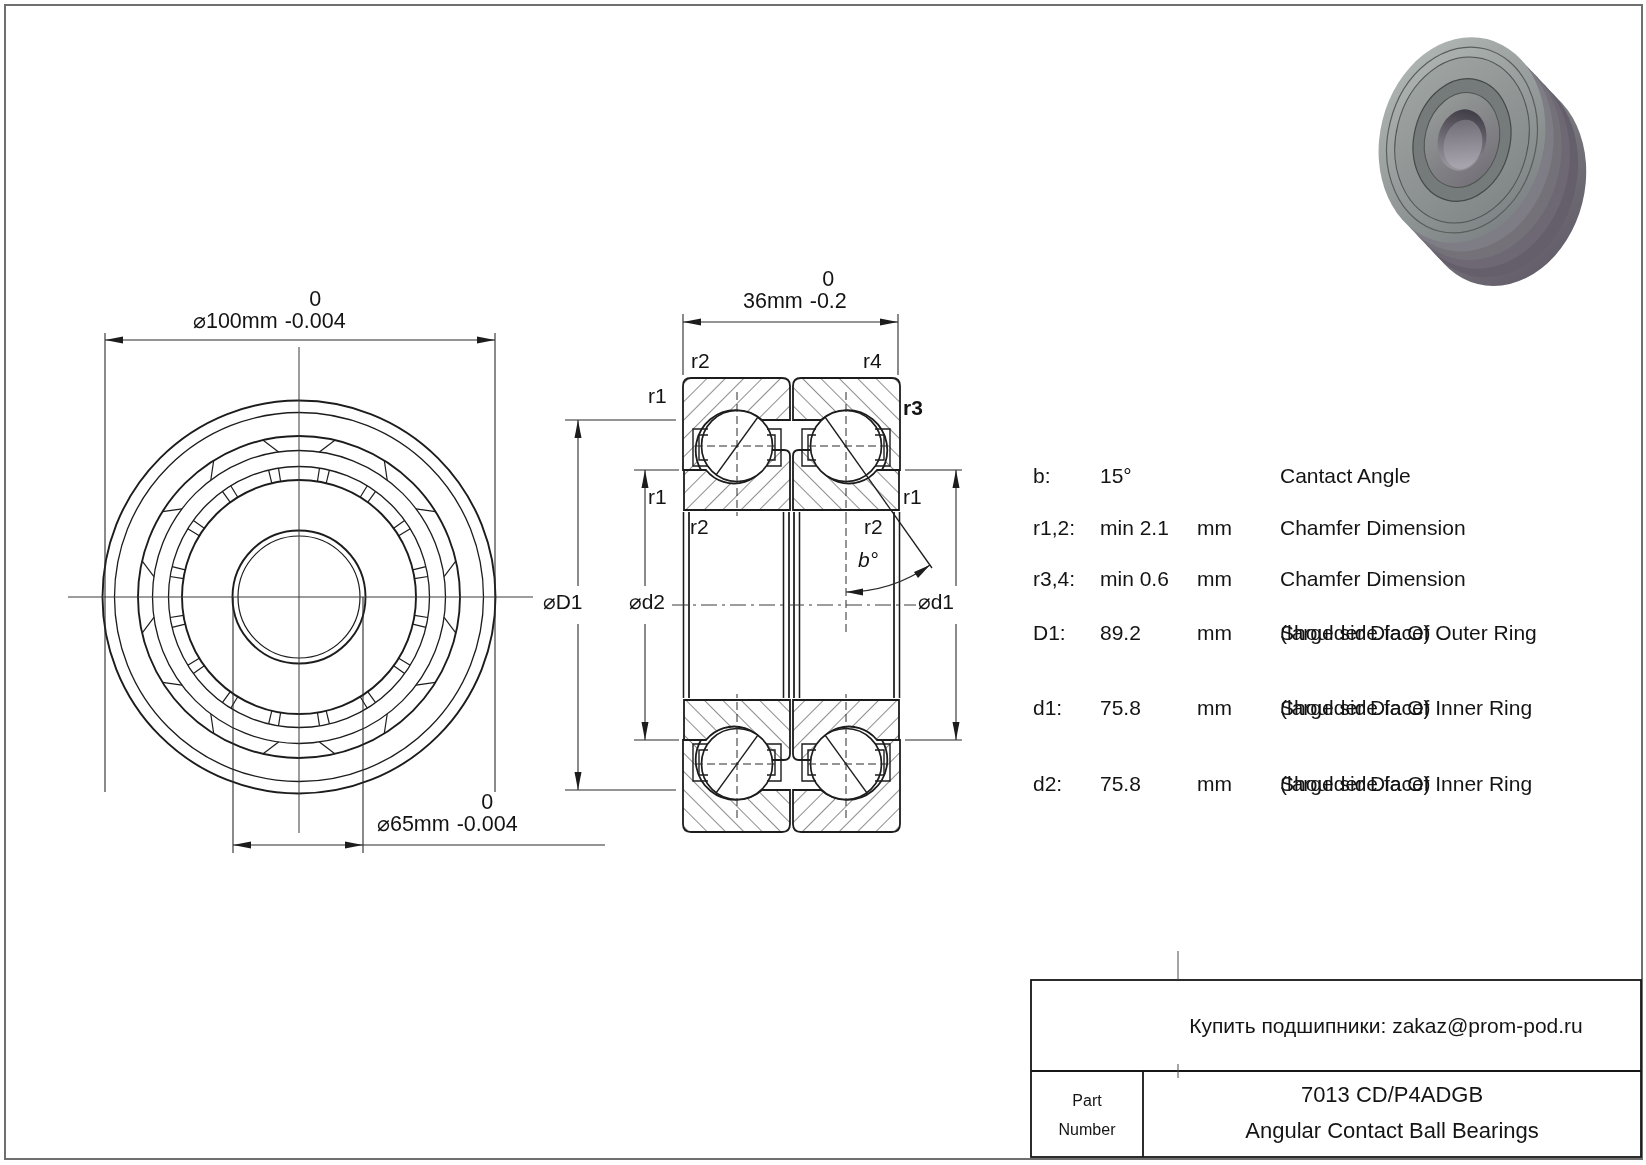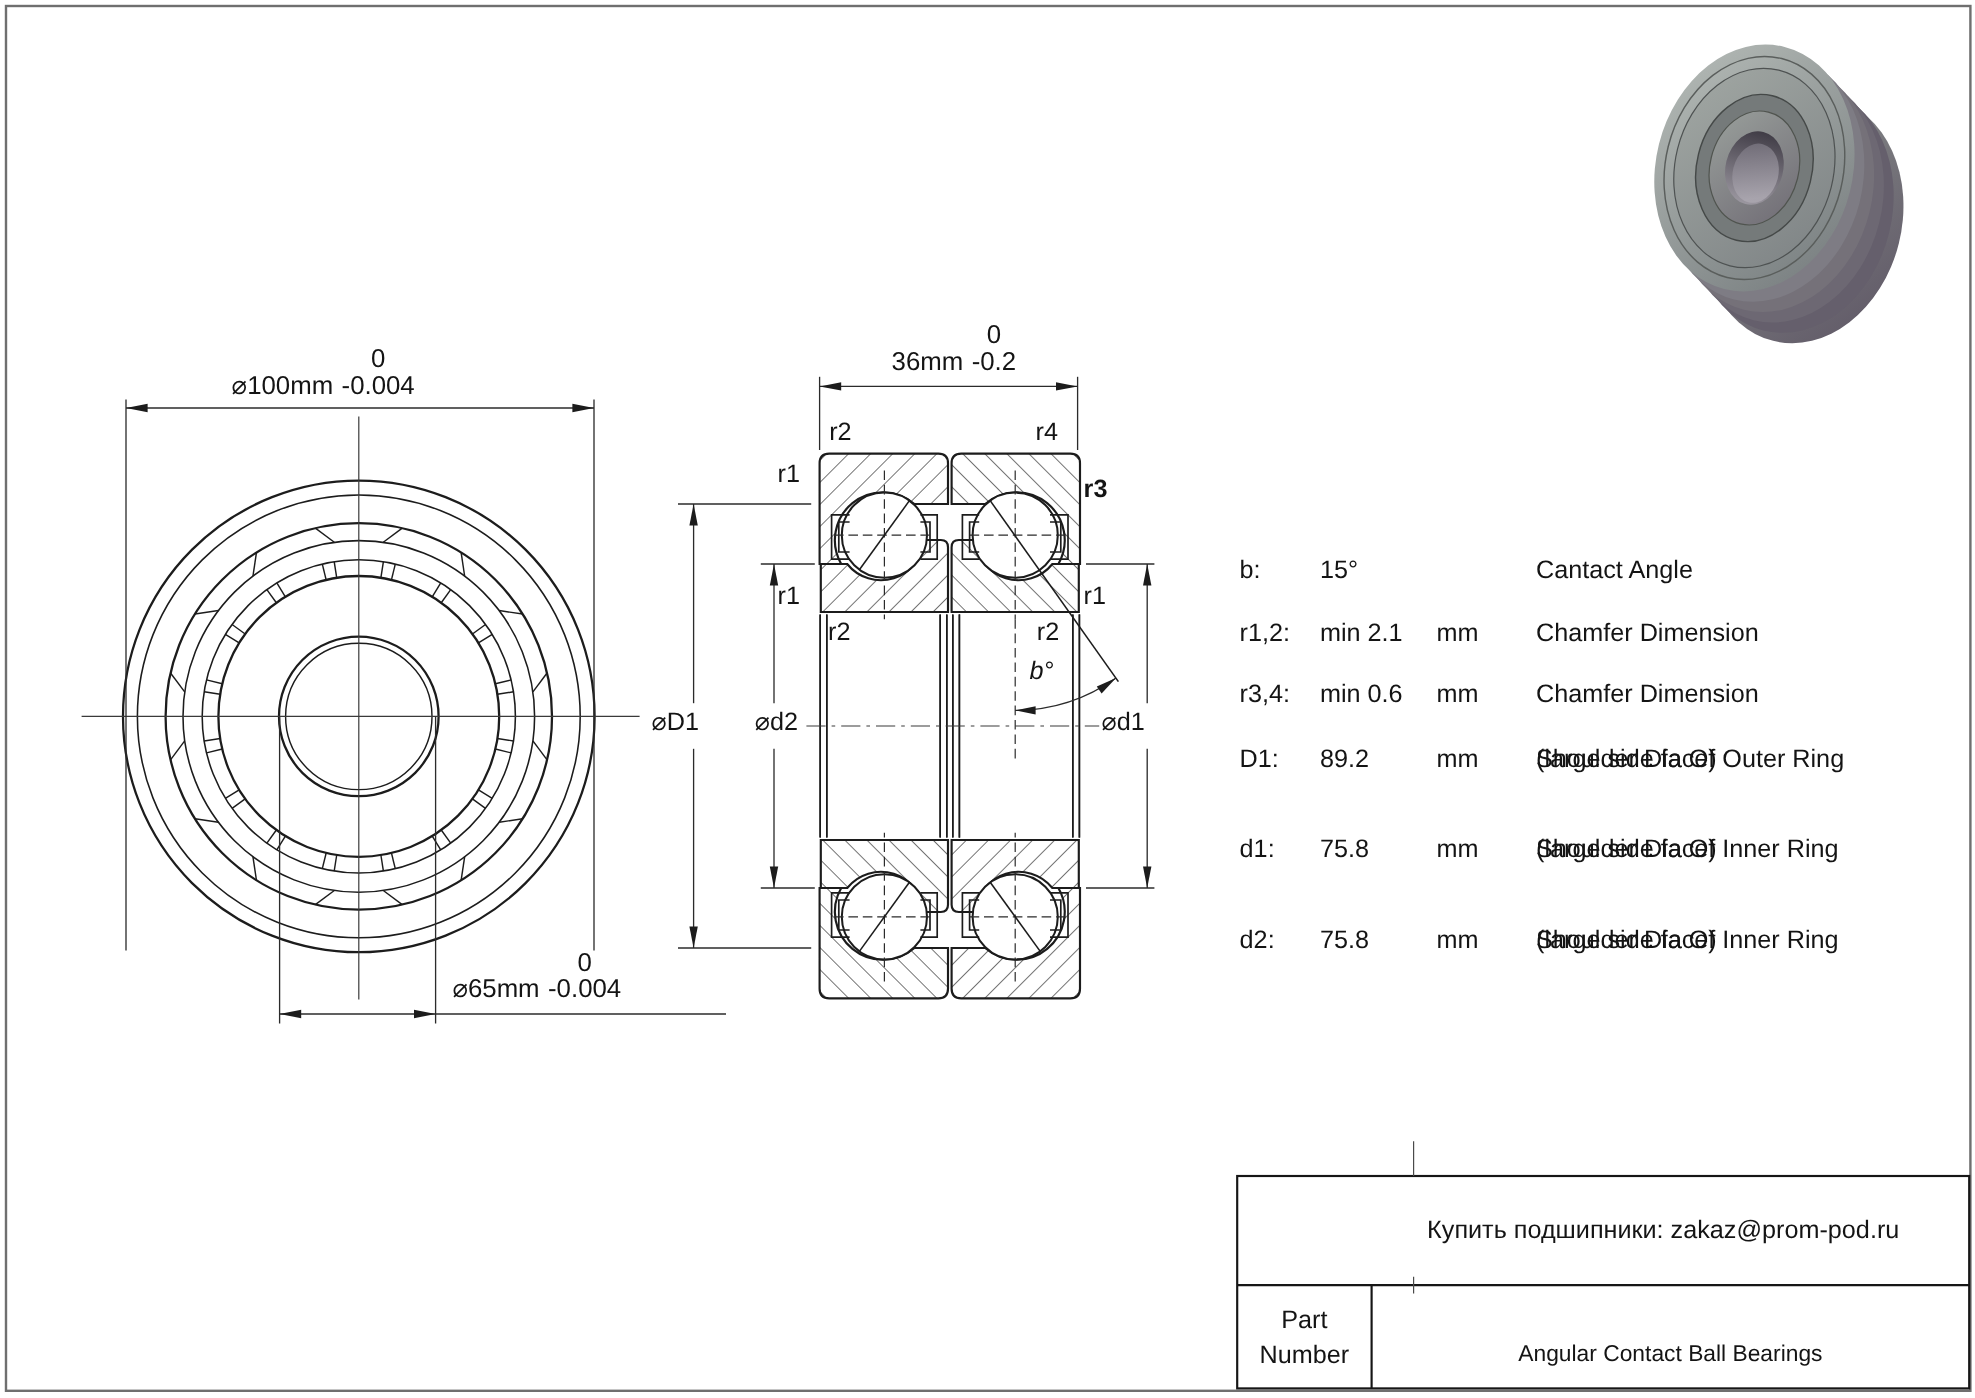--- a/index.html
+++ b/index.html
@@ -306,18 +306,19 @@
     <span class="s-desc"><span>Shoulder Dia Of Inner Ring</span><br><span>(large side face)</span></span>
   </div>
   <div class="specrow" style="left:1033px;top:772px;">
     <span class="s-label">d2:</span>
     <span class="s-value">75.8</span>
     <span class="s-unit">mm</span>
     <span class="s-desc"><span>Shoulder Dia Of Inner Ring</span><br><span>(large side face)</span></span>
   </div>
 
   <div class="tbx" style="left:1031px;top:1014px;width:710px;font-size:21px;">Купить подшипники: zakaz@prom-pod.ru</div>
-  <div class="tbx" style="left:1031px;top:1086px;width:112px;font-size:21px;line-height:29px;">
+  <div class="tbx" style="left:1031px;top:1086px;width:112px;font-size:16px;line-height:29px;">
     <span>Part</span><br>
     <span>Number</span>
   </div>
-  <div class="tbx" style="left:1143px;top:1118px;width:498px;font-size:19px;">Angular Contact Ball Bearings</div>
+  <div class="tbx" style="left:1143px;top:1082px;width:498px;font-size:22px;">7013 CD/P4ADGB</div>
+  <div class="tbx" style="left:1143px;top:1118px;width:498px;font-size:22px;">Angular Contact Ball Bearings</div>
 </div>
 
 </body></html>

